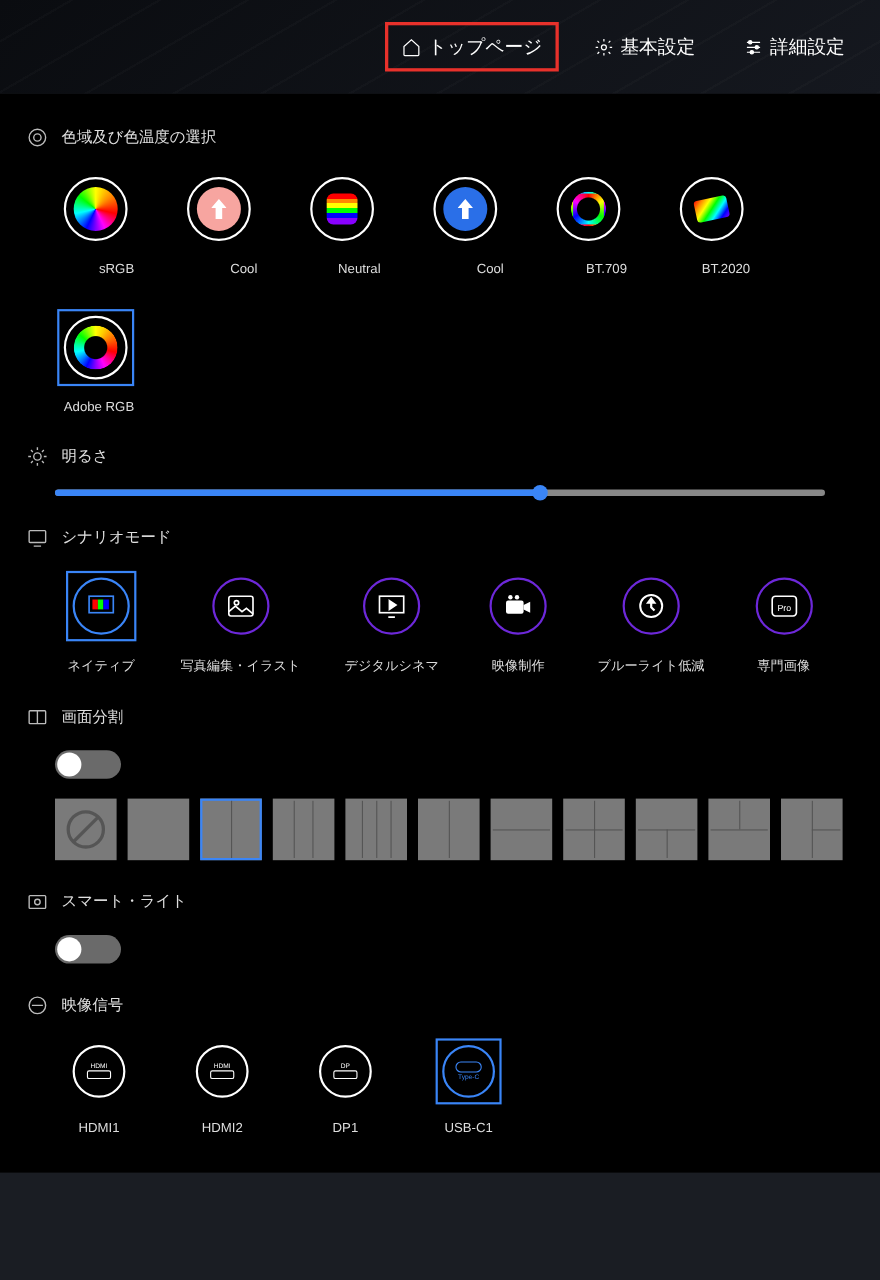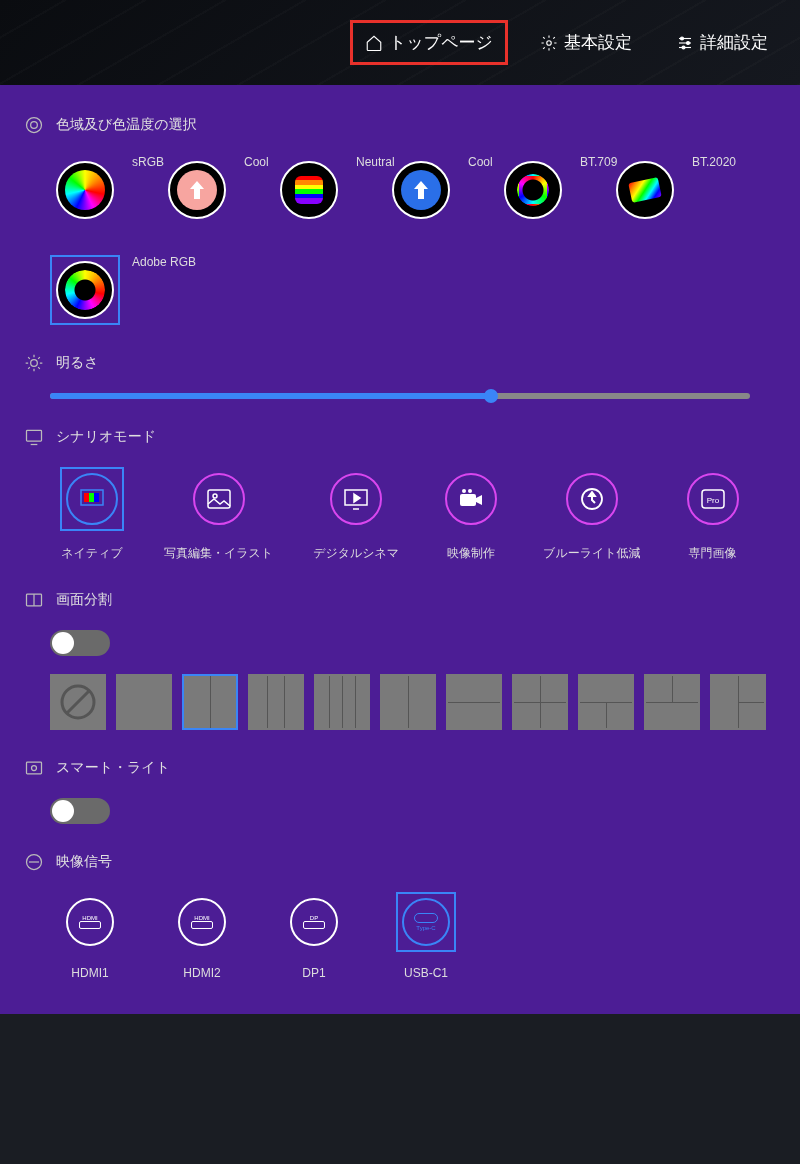--- a/index.html
+++ b/index.html
@@ -46,21 +46,21 @@
 }
 .nav-icon {
   width: 18px;
   height: 18px;
   stroke: #fff;
   fill: none;
   stroke-width: 1.5;
 }
 .content {
   padding: 30px 20px 20px 20px;
-  background: #4c1d95;
+  background: #000000;
 }
 .section {
   margin-bottom: 28px;
 }
 .section-header {
   display: flex;
   align-items: center;
   gap: 12px;
   color: #e0e0e0;
   font-size: 14px;
@@ -75,22 +75,22 @@
   stroke-width: 1.5;
 }
 .preset-grid {
   display: flex;
   flex-wrap: wrap;
   gap: 30px 40px;
   padding-left: 30px;
 }
 .preset-item {
   display: flex;
-  flex-direction: row;
-  align-items: flex-start;
+  flex-direction: column;
+  align-items: flex-end;
   gap: 12px;
   cursor: pointer;
   width: 72px;
 }
 .preset-circle {
   width: 58px;
   height: 58px;
   border-radius: 50%;
   border: 2px solid #fff;
   display: flex;
@@ -158,21 +158,21 @@
   border: 2px solid transparent;
   padding: 4px;
 }
 .scenario-item.selected .scenario-circle-wrapper {
   border: 2px solid #3a85f7;
 }
 .scenario-circle {
   width: 52px;
   height: 52px;
   border-radius: 50%;
-  border: 2px solid #d946ef;
+  border: 2px solid #6d28d9;
   display: flex;
   align-items: center;
   justify-content: center;
 }
 .scenario-item.selected .scenario-circle {
   border-color: #3a85f7;
 }
 .scenario-label {
   font-size: 12px;
   color: #ddd;

